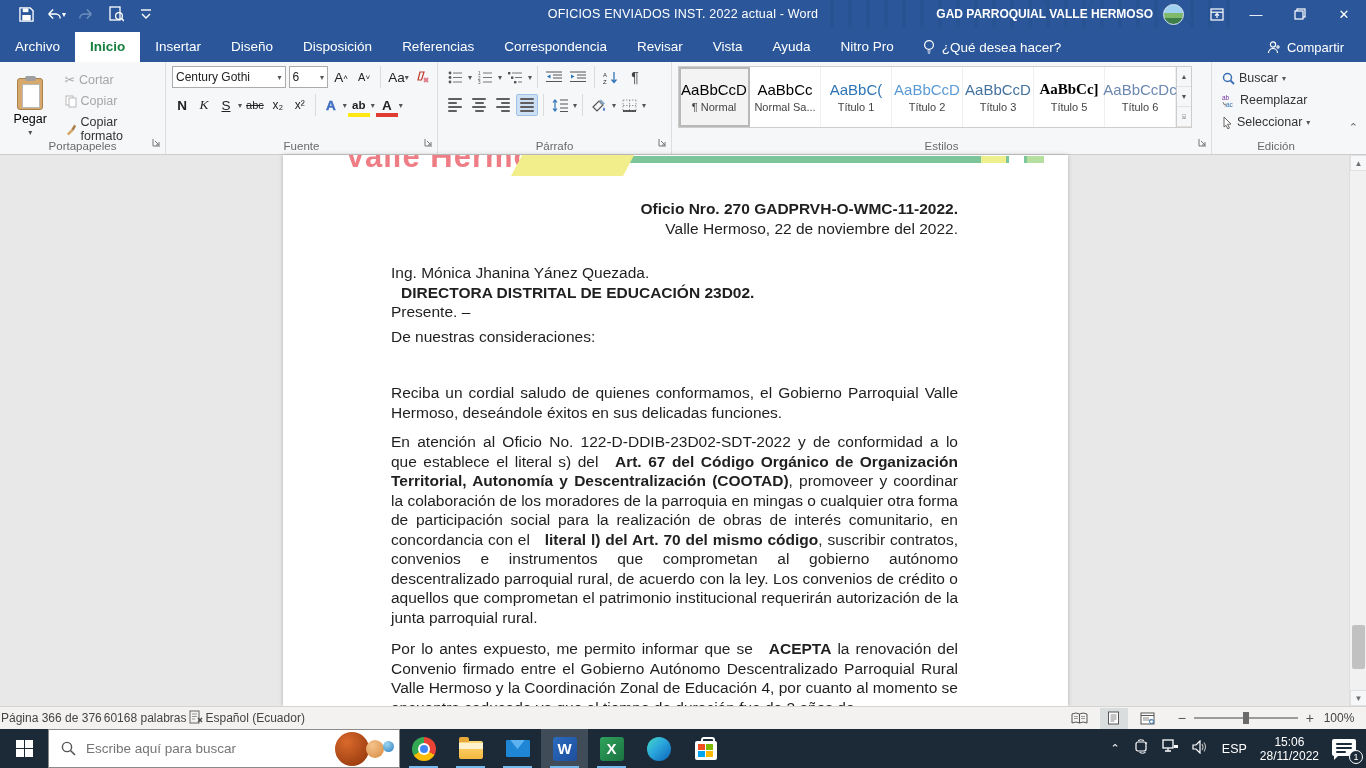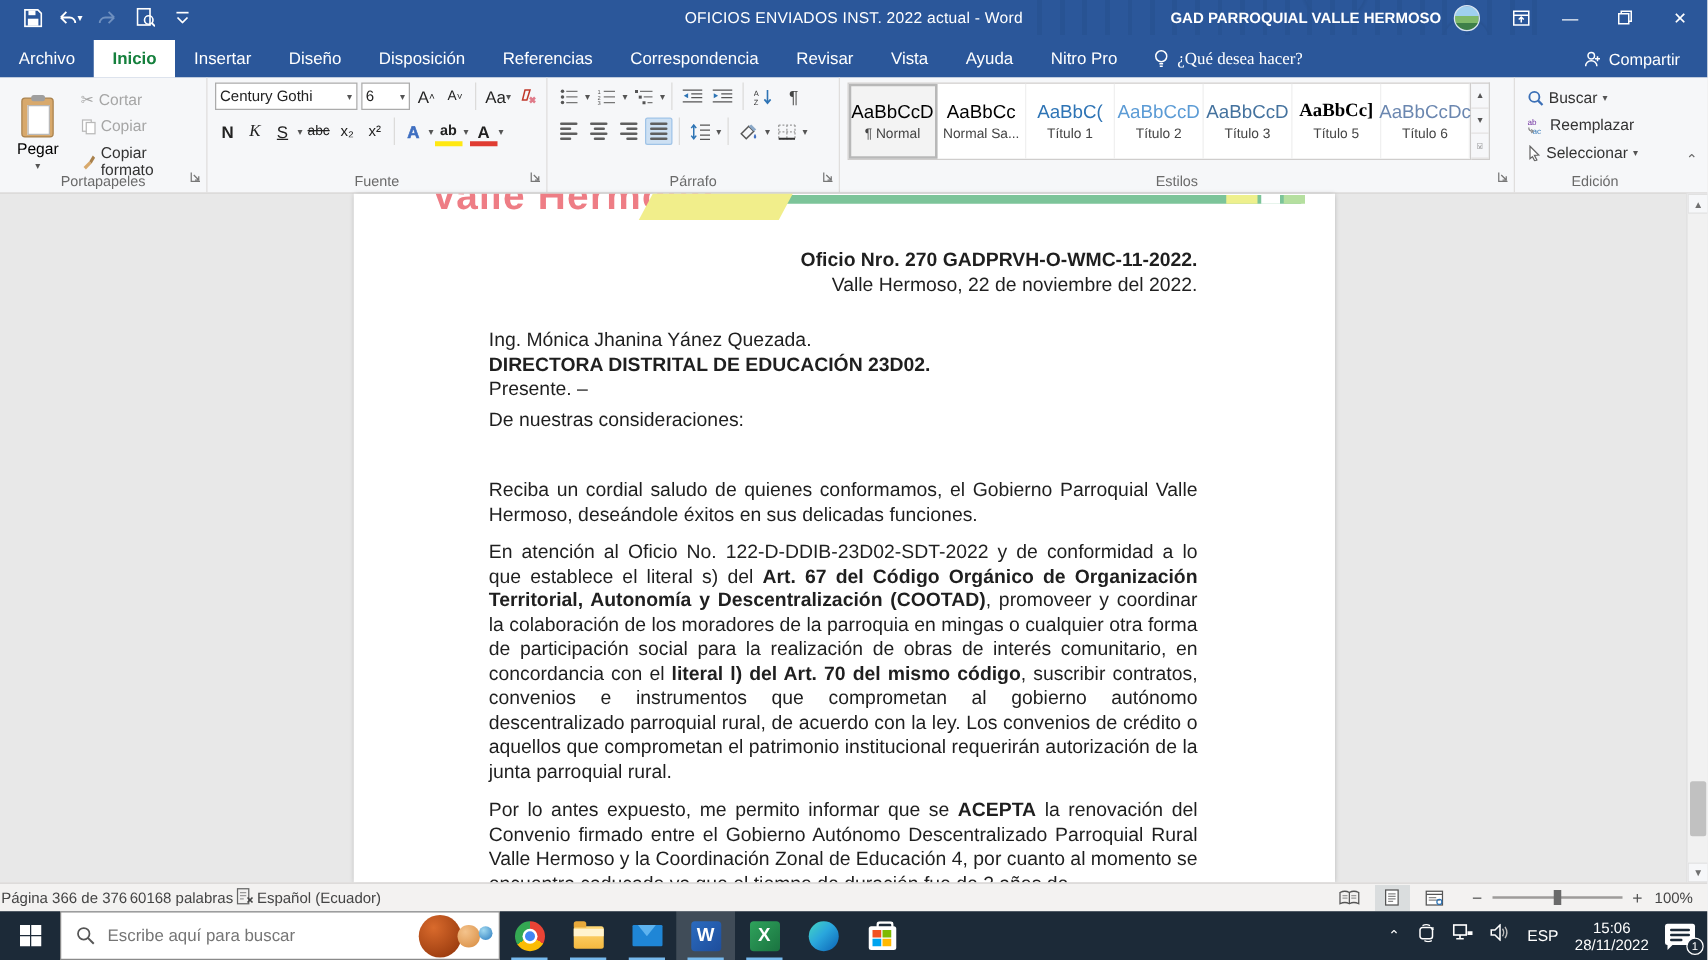--- a/index.html
+++ b/index.html
@@ -20,21 +20,21 @@
   .tb-right { margin-left:auto; display:flex; align-items:center; gap:0; z-index:2; }
   .account-name { font-size:12px; margin-right:10px; white-space:nowrap;font-weight:bold; }
   .avatar { width:21px; height:21px; border-radius:50%; background:linear-gradient(180deg,#9fd0ef 0 40%,#7fb96a 40% 70%,#3e7f49 70% 100%); border:1px solid #dbe6f2; margin-right:16px; }
   .winbtn { width:44px; height:28px; display:flex; align-items:center; justify-content:center; color:#fff; font-size:13px; }
   .ribbon-opts { width:34px; }
 
   
   .tabrow { position:absolute; top:28px; left:0; width:1366px; height:34px; background:#2b579a; display:flex; align-items:flex-end; }
   .tab { color:#fff; font-size:13.5px; padding:0 15px; height:30px; line-height:30px; white-space:nowrap; }
   .tab.active { background:#fff; color:#15803d; font-weight:700; }
-  .tellme { display:flex; align-items:center; gap:7px; color:#fff; font-size:13.5px; padding:0 14px; height:30px;font-family:Liberation Serif, serif; }
+  .tellme { display:flex; align-items:center; gap:7px; color:#fff; font-size:13.5px; padding:0 14px; height:30px; }
   .share { margin-left:auto; display:flex; align-items:center; gap:6px; color:#fff; font-size:13px; padding-right:22px; height:30px; }
 
   
   .ribbon { position:absolute; top:62px; left:0; width:1366px; height:93px; background:#f6f7f9; border-bottom:1px solid #cfcdcc; display:flex; }
   .rgroup { position:relative; height:100%; border-right:1px solid #e0dedd; padding:4px 4px 18px 6px; }
   .glabel { position:absolute; bottom:2px; left:0; right:0; text-align:center; font-size:11.5px; color:#6a6a6a; }
   .dlaunch { position:absolute; bottom:3px; right:4px; color:#777; }
   .gray { color:#a6a6a6 !important; }
   .rbtn { display:flex; align-items:center; gap:4px; font-size:12.5px; color:#333; padding:2px 4px; border-radius:2px; }
   .caret { font-size:8px; color:#555; }
@@ -93,21 +93,21 @@
   .seg2 { left:726px; width:15px; background:#ffffff; }
   .seg3 { left:744px; width:17px; background:#b5df9f; }
   .content { position:absolute; left:108px; top:0; width:567px; font-size:15.5px; line-height:19.5px; color:#1f1f1f; }
   .head { margin-top:44px; text-align:right; }
   .addr { margin-top:25px; }
   .salut { margin-top:5px; }
   .p1 { margin-top:37px; }
   .just { text-align:justify; }
   .p2 { margin-top:10px; }
   .p3 { margin-top:12px; }
-  .b { font-weight:700; }
+  .b { font-weight:700;margin-left:10px; }
   
   .vscroll { position:absolute; right:0; top:0; width:17px; height:551px; background:#f1f1f1; border-left:1px solid #dedede; }
   .sc-btn { width:17px; height:16px; display:flex; align-items:center; justify-content:center; background:#f6f7f9; color:#707070; font-size:8px; border:1px solid #e1e1e1; }
   .sc-btn.bottom { position:absolute; bottom:0; }
   .sc-thumb { position:absolute; top:470px; left:2px; width:13px; height:44px; background:#c1c1c1; border-radius:2px; }
 
   
   .statusbar { position:absolute; top:706px; left:0; width:1366px; height:23px; background:#f3f2f1; border-top:1px solid #d6d4d2; display:flex; align-items:center; font-size:12px; color:#444; }
   .sb-item { padding:0 1px; white-space:nowrap; }
   .sb-right { margin-left:auto; display:flex; align-items:center; gap:6px; padding-right:10px; }

